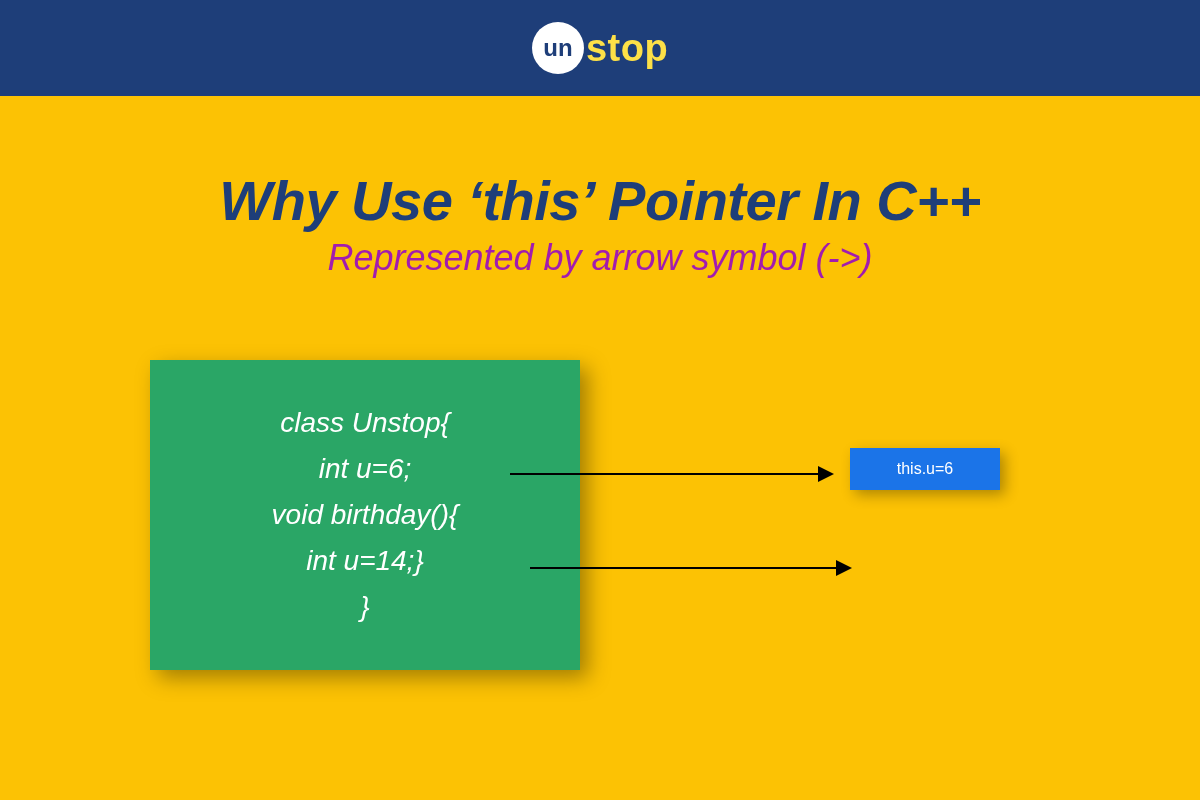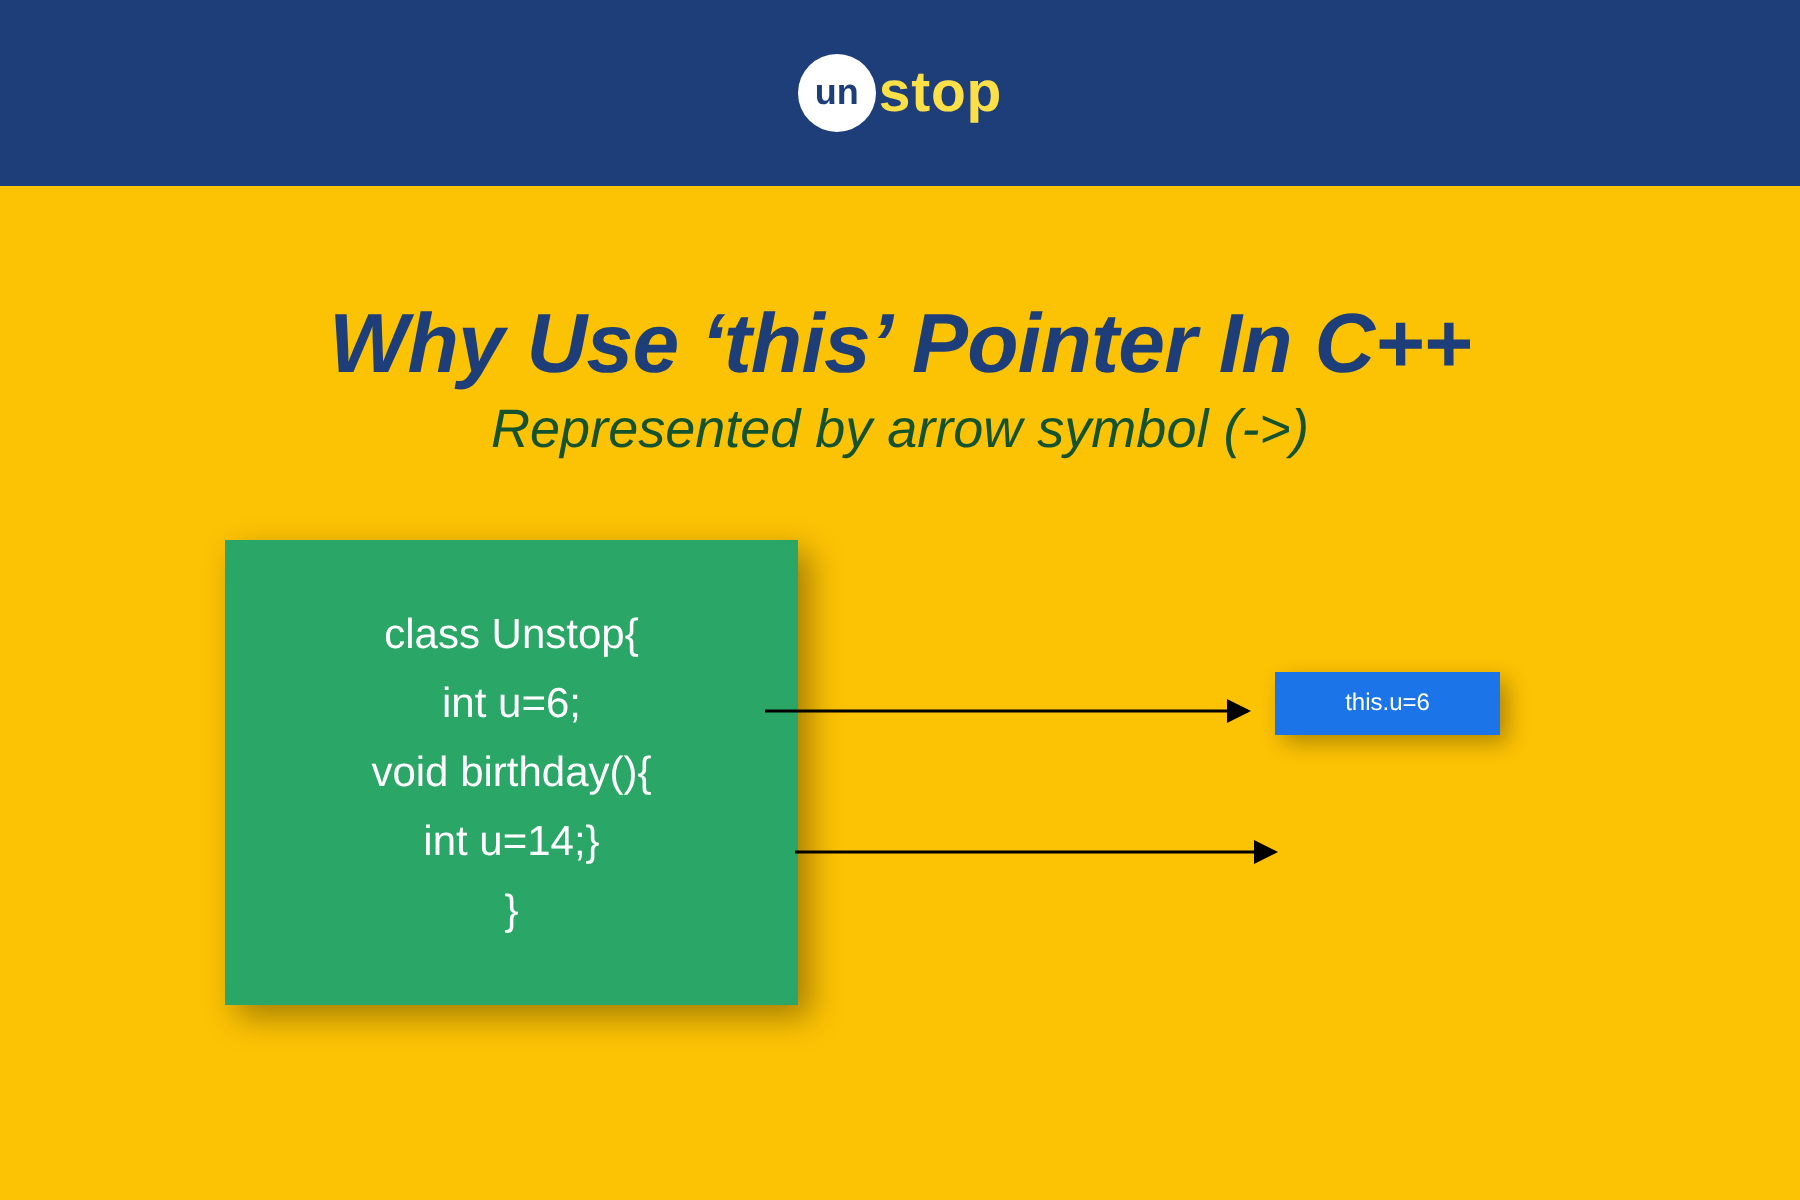--- a/index.html
+++ b/index.html
@@ -6,21 +6,21 @@
   body {
     width: 1200px;
     height: 800px;
     background: #fcc204;
     font-family: -apple-system, BlinkMacSystemFont, "Segoe UI", Helvetica, Arial, sans-serif;
     overflow: hidden;
     position: relative;
   }
   .header {
     width: 100%;
-    height: 124px;
+    height: 96px;
     background: #1e3e79;
     display: flex;
     align-items: center;
     justify-content: center;
   }
   .logo {
     display: flex;
     align-items: center;
     gap: 0;
   }
@@ -48,44 +48,45 @@
     margin-top: 72px;
     font-style: italic;
   }
   .title {
     color: #1e3e79;
     font-size: 56px;
     font-weight: 700;
     letter-spacing: -0.5px;
   }
   .subtitle {
-    color: #14532d;
+    color: #a21caf;
     font-size: 36px;
     font-weight: 400;
     margin-top: 4px;
   }
   .diagram-area {
     position: absolute;
     top: 360px;
     left: 150px;
     width: 920px;
     height: 360px;
   }
   .code-box {
     position: absolute;
     left: 0;
     top: 0;
-    width: 382px;
+    width: 430px;
     height: 310px;
     background: #2aa666;
     box-shadow: 8px 8px 20px rgba(0,0,0,0.35);
     display: flex;
     align-items: center;
     justify-content: center;
     text-align: center;
+    font-style: italic;
   }
   .code-lines {
     color: #fff;
     font-size: 28px;
     font-weight: 400;
     line-height: 1.65;
     font-family: -apple-system, BlinkMacSystemFont, "Segoe UI", Helvetica, Arial, sans-serif;
   }
   .result-box {
     position: absolute;

